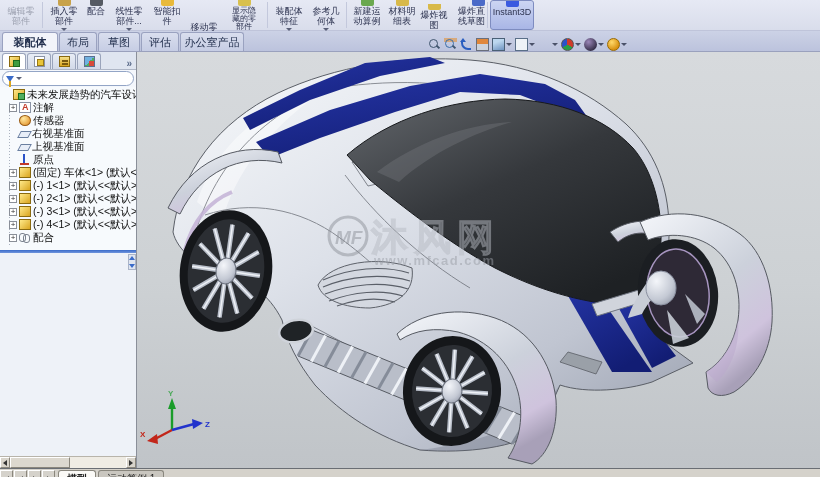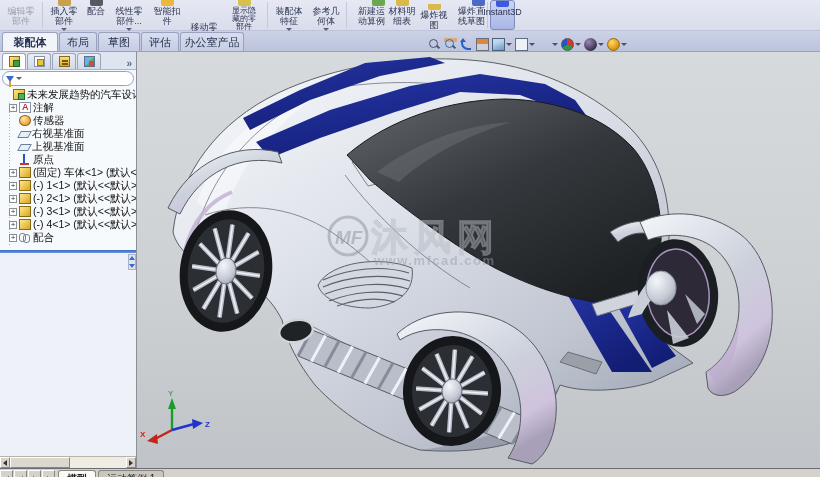--- a/index.html
+++ b/index.html
@@ -182,42 +182,42 @@
         <span>特征</span>
         <span class="dd"></span>
       </div>
       <div class="ribbon-button" style="width: 36px;">
         <span class="pad"></span>
         <span>参考几</span>
         <span>何体</span>
         <span class="dd"></span>
       </div>
       <div class="rb-sep"></div>
-      <div class="ribbon-button" style="width: 36px; align-items: flex-end;">
+      <div class="ribbon-button" style="width: 36px;">
         <span class="ico" style="background: rgb(106, 168, 79);"></span>
         <span>新建运</span>
         <span>动算例</span>
       </div>
       <div class="ribbon-button" style="width: 34px;">
         <span class="ico" style="background: rgb(216, 185, 74);"></span>
         <span>材料明</span>
         <span>细表</span>
       </div>
       <div class="ribbon-button" style="width: 30px; justify-content: flex-end;">
         <span class="ico" style="background: rgb(216, 185, 74);"></span>
         <span>爆炸视</span>
         <span>图</span>
       </div>
       <div class="ribbon-button" style="width: 36px; align-items: flex-end;">
         <span class="ico" style="background: rgb(74, 106, 200);"></span>
         <span>爆炸直</span>
         <span>线草图</span>
       </div>
       <div class="rb-sep"></div>
-      <div class="ribbon-button active" style="width: 25px;">
+      <div class="ribbon-button active" style="width: 44px;">
         <span class="ico" style="background: rgb(58, 90, 224);"></span>
         <span>Instant3D</span>
       </div>
     </div>
 
   <div id="tabband">
       <div class="cmdtab active" style="width: 56px;">装配体</div>
       <div class="cmdtab" style="width: 38px;">布局</div>
       <div class="cmdtab" style="width: 42px;">草图</div>
       <div class="cmdtab" style="width: 38px;">评估</div>

